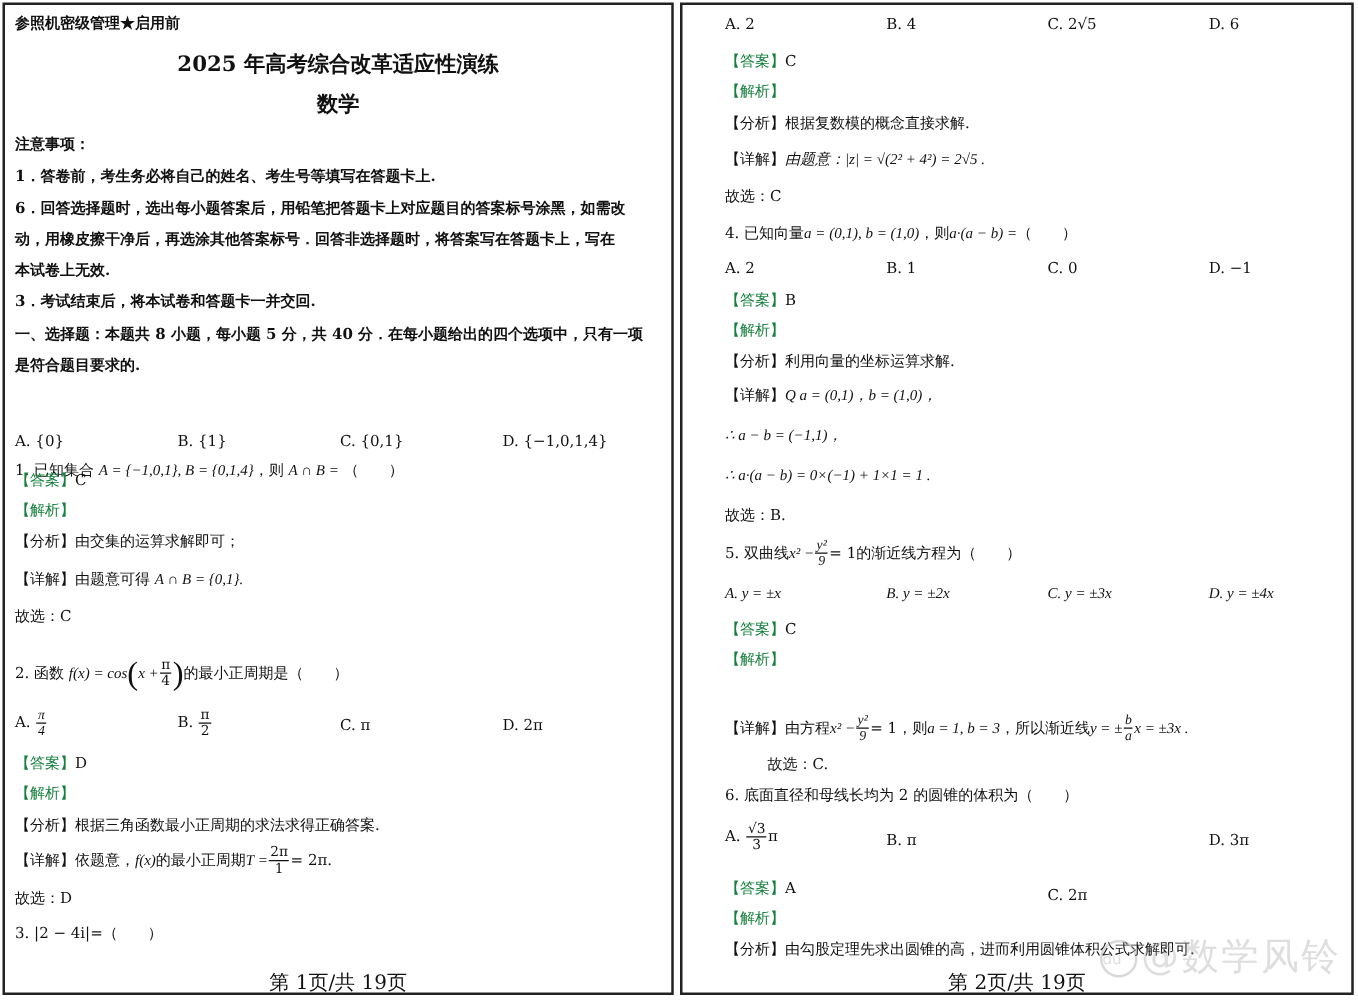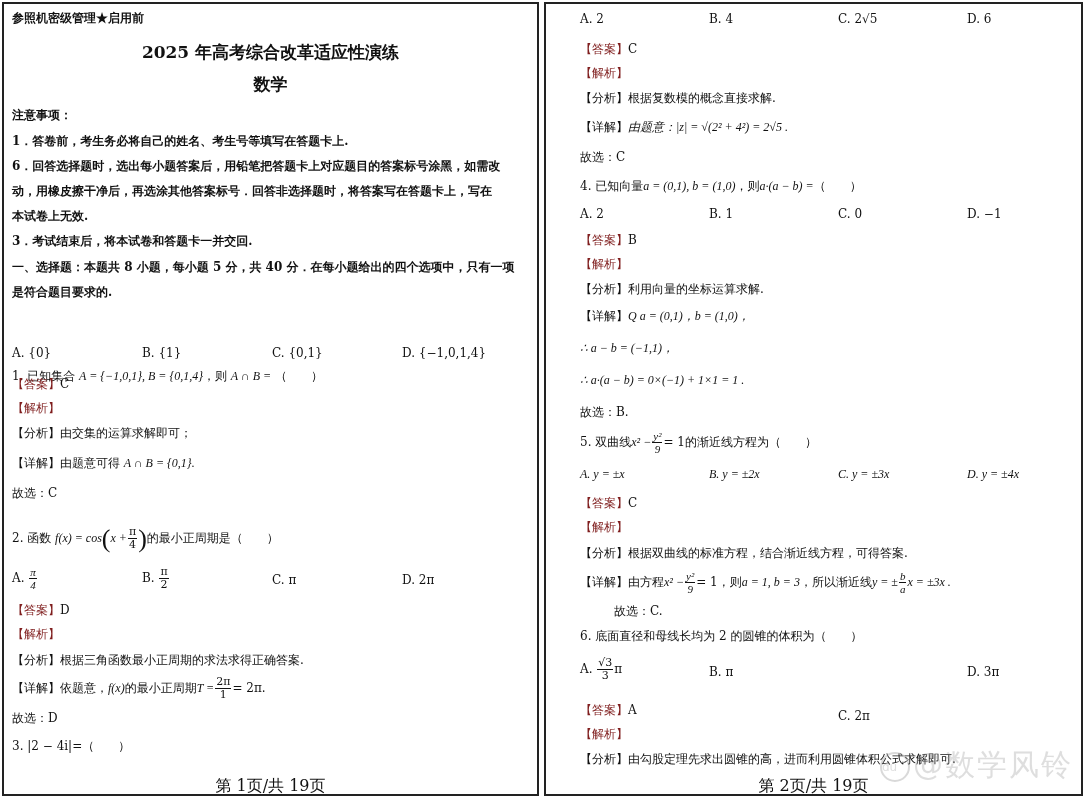--- a/index.html
+++ b/index.html
@@ -6,21 +6,21 @@
   body {
     width:1086px; height:800px; background:#ffffff; position:relative; overflow:hidden;
     font-family:"DejaVu Serif", "Liberation Serif", serif; color:#111;
   }
   .page {
     position:absolute; top:2px; height:794px; border:2px solid #222; background:#fff; box-sizing:border-box;
   }
   #page1 { left:2px; width:537px; }
   #page2 { left:544px; width:539px; }
   .line { position:absolute; white-space:nowrap; font-size:12px; line-height:16px; }
-  .blue { color:#7f1d1d;text-align:center; }
+  .blue { color:#15803d;text-align:center; }
   .title { font-size:17px; font-weight:bold; left:0; right:0; text-align:center; }
   .subtitle { font-size:17px; font-weight:bold; left:0; right:0; text-align:center; }
   .body13 { font-size:12px; font-weight:bold; }
   .opt { position:absolute; white-space:nowrap; font-size:12px; }
   .math { font-family:"Liberation Serif", serif; font-style:italic; }
   .frac { display:inline-block; vertical-align:middle; text-align:center; font-size:11px; line-height:12px; margin:0 1px; }
   .frac .num { display:block; border-bottom:1px solid #111; padding:0 1px; }
   .frac .den { display:block; padding:0 1px; }
   .paren-big { font-size:26px; vertical-align:middle; font-family:"Liberation Serif", serif; }
   .footer { position:absolute; left:0; right:0; text-align:center; font-size:16px; }
@@ -109,21 +109,20 @@
   <div class="line math" style="left:34px;top:368px;">∴ a·(a − b) = 0×(−1) + 1×1 = 1 .</div>
   <div class="line" style="left:34px;top:400px;">故选：B.</div>
 
   <div class="line" style="left:34px;top:426px;line-height:24px;"><span>5. 双曲线</span><span class="math">x² −</span><span class="frac math"><span class="num">y²</span><span class="den">9</span></span><span>= 1</span><span>的渐近线方程为（　　）</span></div>
   <div class="opt math" style="left:34px;top:463px;">A.  y = ±x</div>
   <div class="opt math" style="left:163px;top:463px;">B.  y = ±2x</div>
   <div class="opt math" style="left:292px;top:463px;">C.  y = ±3x</div>
   <div class="opt math" style="left:421px;top:463px;">D.  y = ±4x</div>
   <div class="line" style="left:34px;top:491px;"><span class="blue">【答案】</span><span>C</span></div>
   <div class="line blue" style="left:34px;top:515px;">【解析】</div>
-  <div class="line" style="left:34px;top:541px;"><span>【分析】</span><span>根据双曲线的标准方程，结合渐近线方程，可得答案.</span></div>
   <div class="line" style="left:34px;top:564px;line-height:28px;"><span>【详解】</span><span>由方程</span><span class="math">x² −</span><span class="frac math"><span class="num">y²</span><span class="den">9</span></span><span>= 1</span><span>，则</span><span class="math">a = 1, b = 3</span><span>，所以渐近线</span><span class="math">y = ±</span><span class="frac math"><span class="num">b</span><span class="den">a</span></span><span class="math">x = ±3x .</span></div>
   <div class="line" style="left:34px;top:599px;margin-left:34px;">故选：C.</div>
 
   <div class="line" style="left:34px;top:624px;">6. 底面直径和母线长均为 2 的圆锥的体积为（　　）</div>
   <div class="opt" style="left:34px;top:653px;"><span>A.</span> <span class="frac"><span class="num">√3</span><span class="den">3</span></span><span>π</span></div>
   <div class="opt" style="left:163px;top:661px;"><span>B.</span> <span>π</span></div>
   <div class="opt" style="left:292px;top:661px;margin-top:44px;"><span>C.</span> <span>2π</span></div>
   <div class="opt" style="left:421px;top:661px;"><span>D.</span> <span>3π</span></div>
   <div class="line" style="left:34px;top:698px;"><span class="blue">【答案】</span><span>A</span></div>
   <div class="line blue" style="left:34px;top:722px;">【解析】</div>

